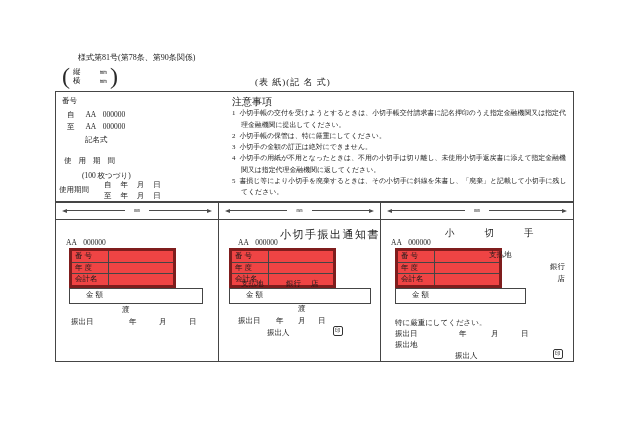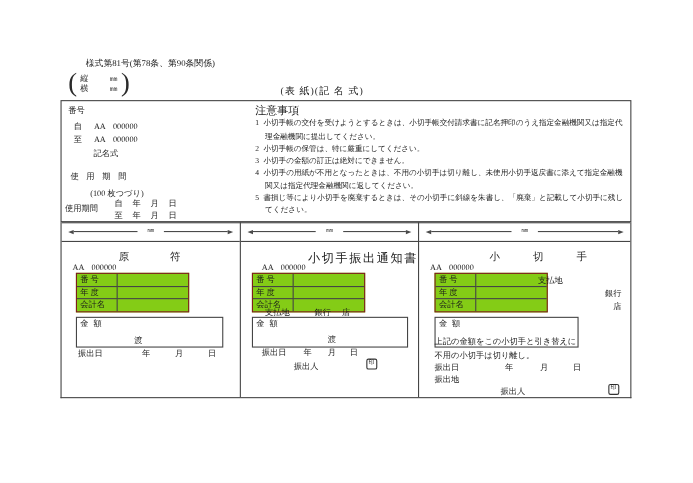--- a/index.html
+++ b/index.html
@@ -43,27 +43,27 @@
   .panel.p3 { flex:1; }
   .dim { display:flex; align-items:center; height:18px; border-bottom:1px solid #454545;
     padding:0 6px; box-sizing:border-box; }
   .dim .line { flex:1; height:1px; background:#4a4a4a; }
   .dim .unit { margin:0 9px; font-size:6.5px; line-height:1; }
   .ah-l { width:0; height:0; border-top:2.5px solid transparent; border-bottom:2.5px solid transparent; border-right:5px solid #4a4a4a; }
   .ah-r { width:0; height:0; border-top:2.5px solid transparent; border-bottom:2.5px solid transparent; border-left:5px solid #4a4a4a; }
   .pc { position:relative; height:140px; font-size:7.5px; }
   .p-title { position:absolute; white-space:nowrap; font-size:9.5px; top:7px; }
   .ftable { position:absolute; display:grid; grid-template-columns:37px 64px;
-    border:1px solid #7f1d1d; background:#84cc16; }
+    border:3px solid #7f1d1d; background:#ef4444; }
   .ftable .fl { height:10.5px; line-height:10.5px; padding-left:3px; border-right:1px solid #454545;
     border-bottom:1px solid #454545; font-size:7.5px; }
   .ftable .fv { height:10.5px; border-bottom:1px solid #454545; }
   .ftable .fl.last, .ftable .fv.last { border-bottom:none; }
-  .amount { position:absolute; height:28px; line-height:12px; border:1px solid #454545;
-    padding-left:3px; box-sizing:border-box; font-size:7.5px;font-family:Liberation Mono, monospace; }
+  .amount { position:absolute; height:16px; line-height:12px; border:1px solid #454545;
+    padding-left:16px; box-sizing:border-box; font-size:7.5px; }
   .seal { display:inline-block; border:1px solid #333; border-radius:2px; font-size:5.5px;
     line-height:1; padding:1px; }
 </style>
 </head>
 <body>
 
 <div class="page">
 
   <div class="abs form-no">様式第81号(第78条、第90条関係)</div>
 
@@ -118,21 +118,20 @@
 
     <div class="panel p1">
       <div class="dim">
         <span class="ah-l"></span>
         <span class="line"></span>
         <span class="unit">㎜</span>
         <span class="line"></span>
         <span class="ah-r"></span>
       </div>
       <div class="pc">
-        <div class="p-title" style="left:52px;letter-spacing:37px">原符</div>
         <div class="abs serialtxt" style="left:10px;top:18px">AA 000000</div>
         <div class="ftable" style="left:13px;top:28px">
           <div class="fl">番 号</div>
             <div class="fv"></div>
           <div class="fl">年 度</div>
             <div class="fv"></div>
           <div class="fl last">会計名</div>
             <div class="fv last"></div>
         </div>
         <div class="amount" style="left:13px;top:68px;width:134px">
@@ -199,22 +198,21 @@
             <div class="fv"></div>
           <div class="fl last">会計名</div>
             <div class="fv last"></div>
         </div>
         <div class="abs" style="left:108px;top:30px">支払地</div>
         <div class="abs" style="right:8px;top:42px">銀行</div>
         <div class="abs" style="right:8px;top:54px">店</div>
         <div class="amount" style="left:14px;top:68px;width:131px">
           <span>金 額</span>
         </div>
-        <div class="abs" style="left:14px;top:86px">上記の金額をこの小切手と引き替えに</div>
-        <div class="abs" style="left:14px;top:98px">不用の小切手は切り離し。</div>
+        <div class="abs" style="left:14px;top:98px">特に厳重にしてください。</div>
         <div class="abs" style="left:14px;top:109px">振出日</div>
         <span class="abs" style="left:78px;top:109px">年</span>
         <span class="abs" style="left:110px;top:109px">月</span>
         <span class="abs" style="left:140px;top:109px">日</span>
         <div class="abs" style="left:14px;top:120px">振出地</div>
         <div class="abs" style="left:74px;top:131px">振出人</div>
         <span class="abs seal" style="left:172px;top:129px">印</span>
       </div>
     </div>
 

